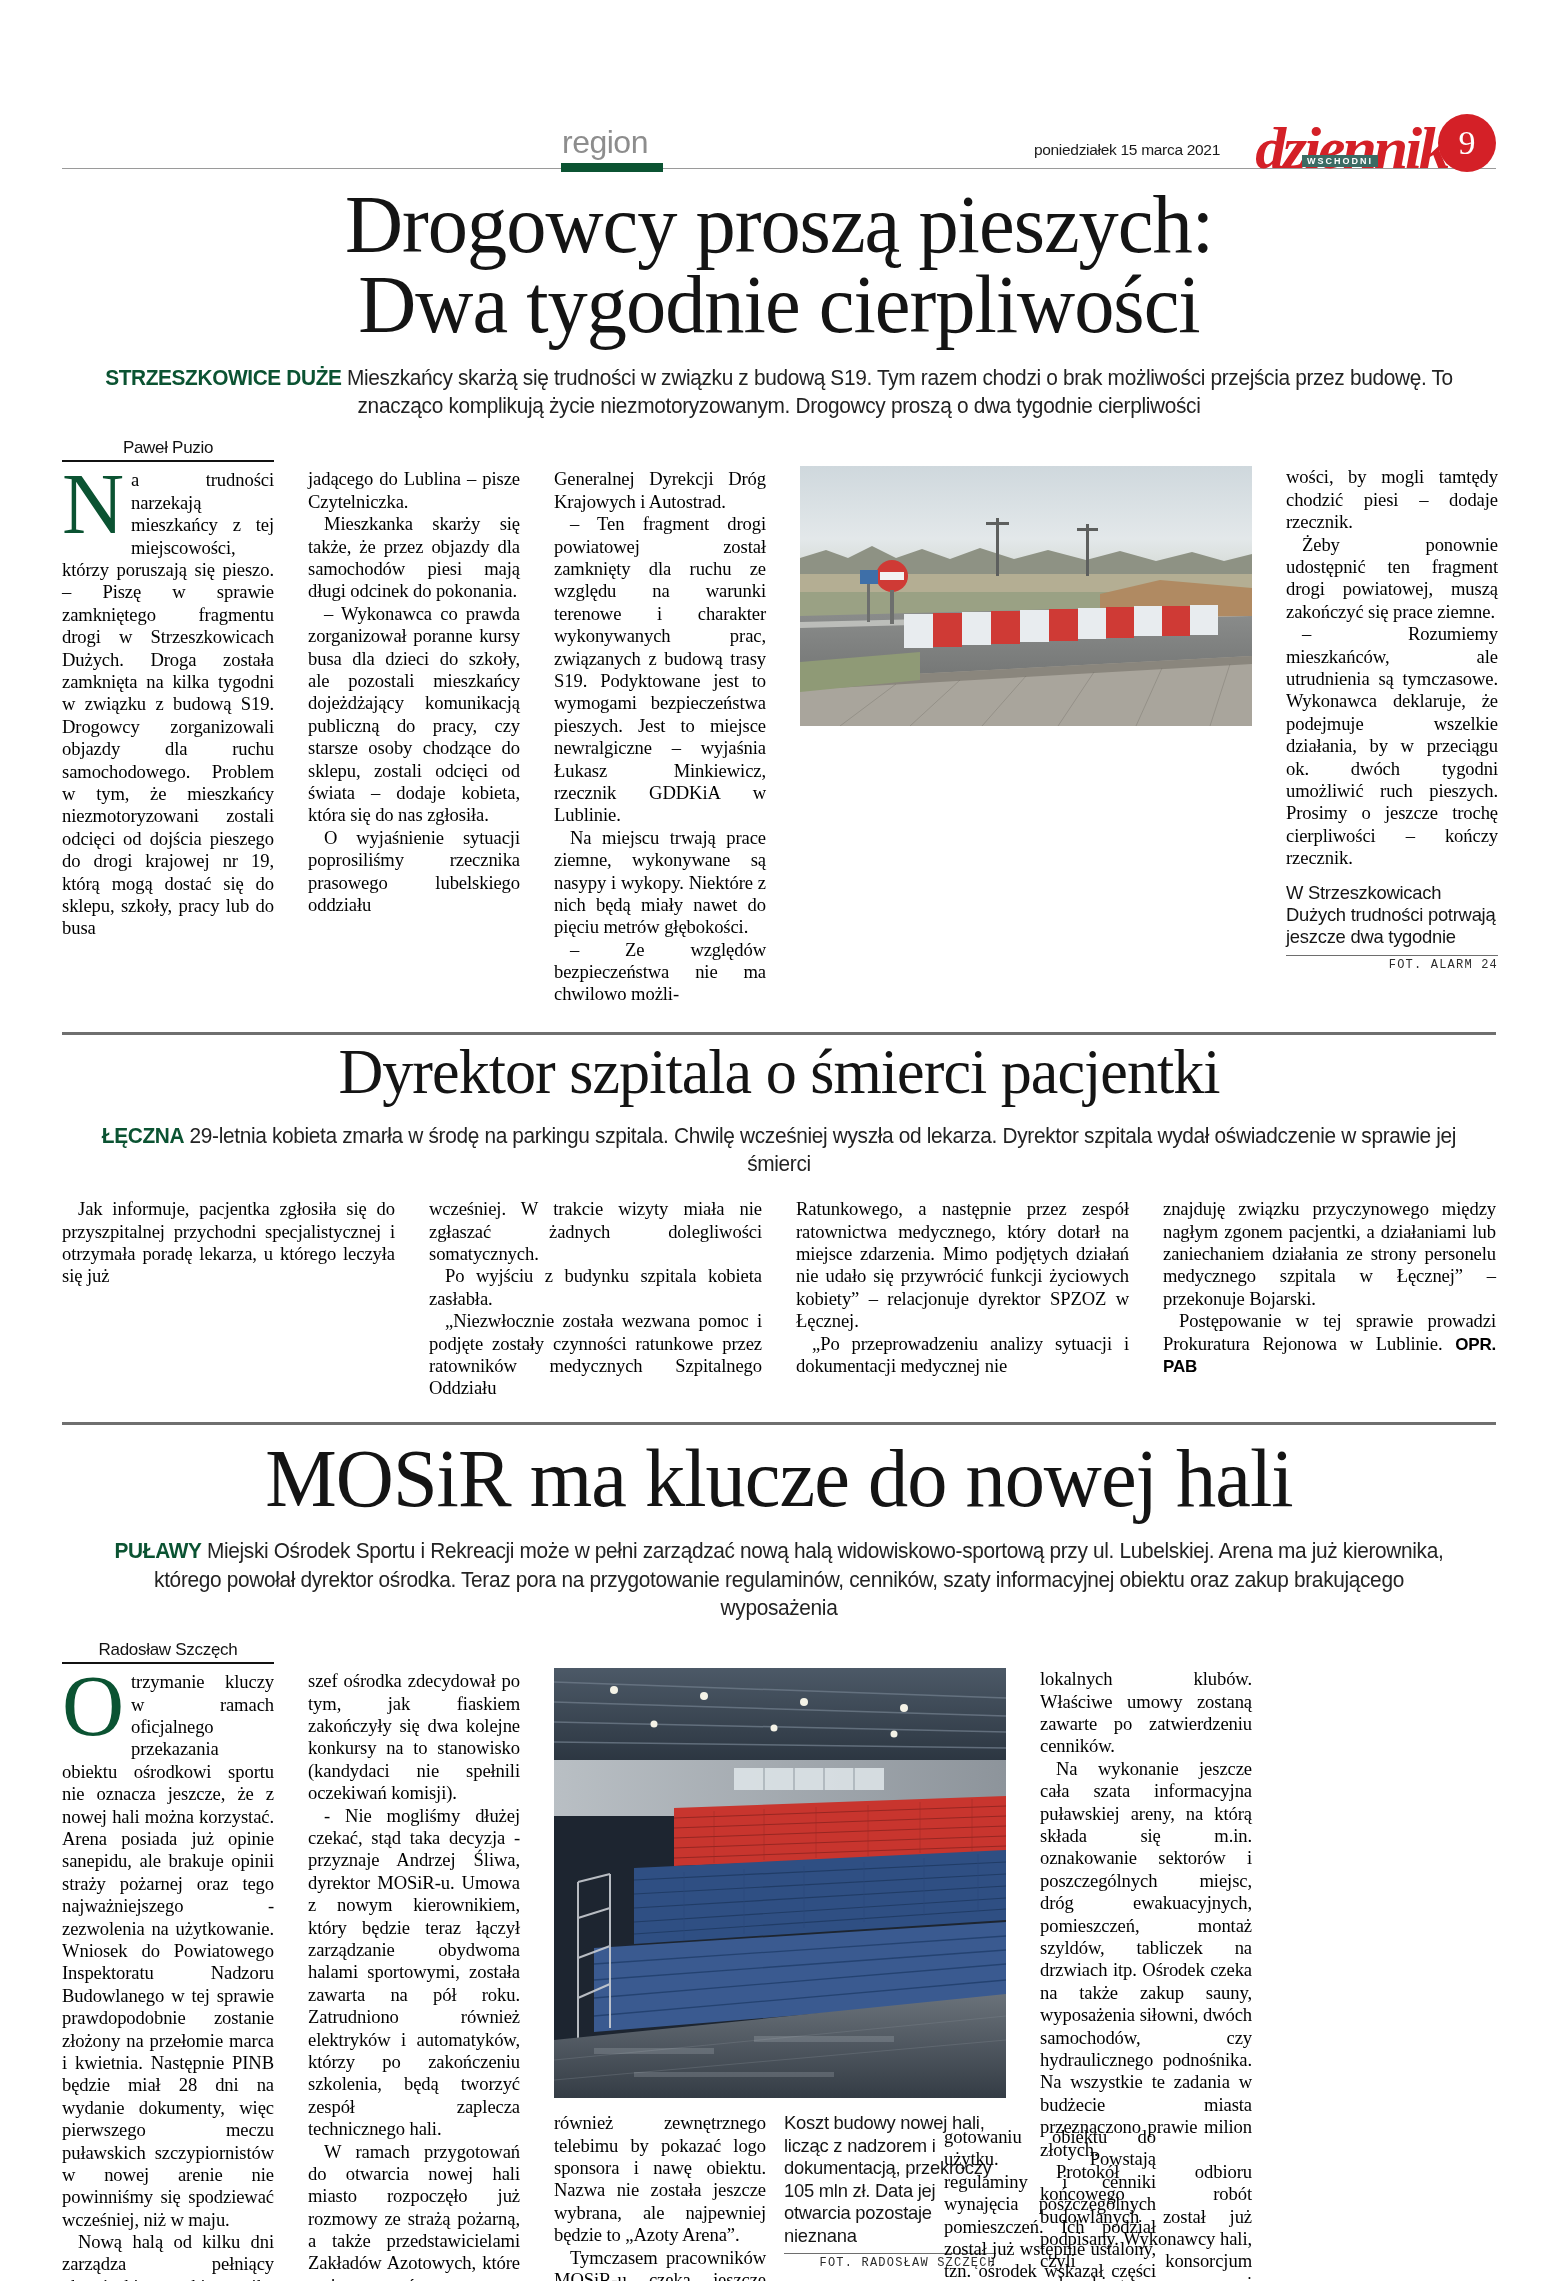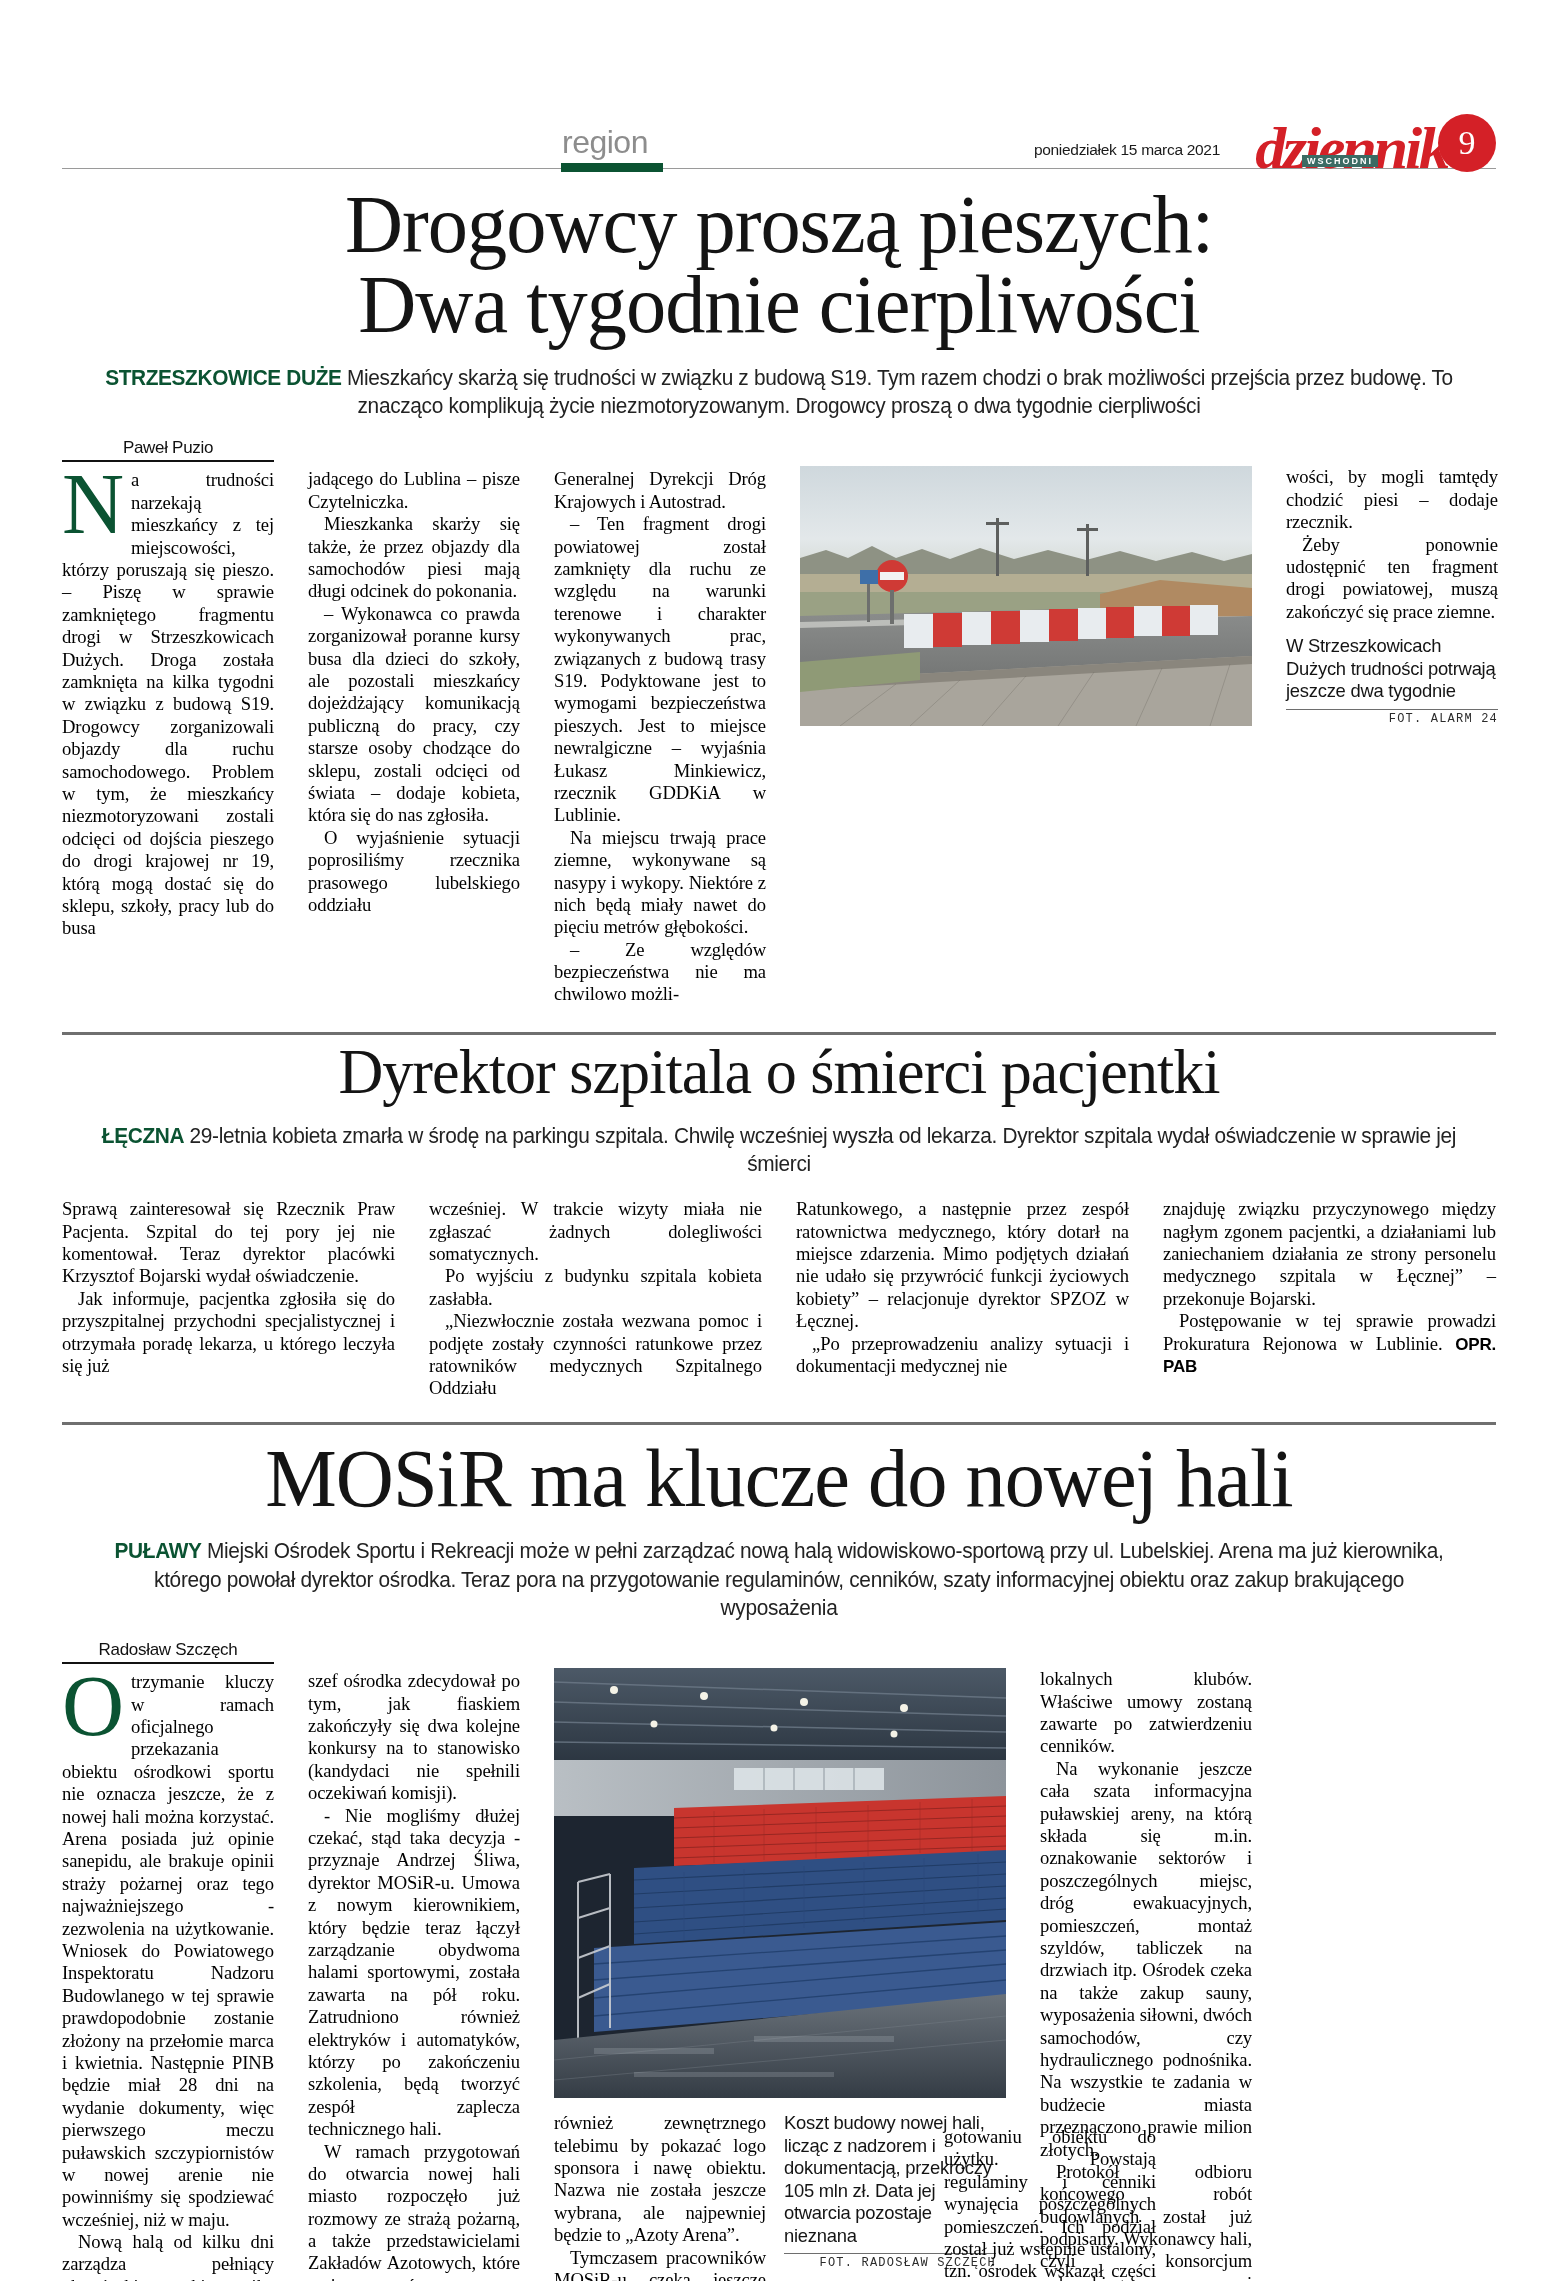--- a/index.html
+++ b/index.html
@@ -347,39 +347,39 @@
             </g>
 
             <path d="M0 196 L120 186 L120 214 L0 226Z" fill="#8f9a76"></path>
           </svg>
         </div>
       </div>
 
       <div class="col" style="flex:0 0 212px;padding-top:28px;">
         <p class="body first">wości, by mogli tamtędy chodzić piesi – dodaje rzecznik.</p>
         <p class="body">Żeby ponownie udostępnić ten fragment drogi powiatowej, muszą zakończyć się prace ziemne.</p>
+        <p class="body">– Rozumiemy mieszkańców, ale utrudnienia są tymczasowe. Wykonawca deklaruje, że podejmuje wszelkie działania, by w przeciągu ok. dwóch tygodni umożliwić ruch pieszych. Prosimy o jeszcze trochę cierpliwości – kończy rzecznik.</p>
         <div class="caption">W Strzeszkowicach Dużych trudności potrwają jeszcze dwa tygodnie</div>
         <div class="credit">FOT. ALARM 24</div>
       </div>
 
     </div>
   </div>
 
   <hr class="hr-thick">
 
   <div>
     <h2 class="headline hl-2">Dyrektor szpitala o śmierci pacjentki</h2>
 
     <p class="lede">
       <span class="kicker">ŁĘCZNA</span><span> 29-letnia kobieta zmarła w środę na parkingu szpitala. Chwilę wcześniej wyszła od lekarza. Dyrektor szpitala wydał oświadczenie w sprawie jej śmierci</span>
     </p>
 
     <div class="cols" style="margin-top:20px;">
       <div class="col">
-        <p class="body first">Sprawą zainteresował się Rzecznik Praw Pacjenta. Szpital do tej pory jej nie komentował. Teraz dyrektor placówki Krzysztof Bojarski wydał oświadczenie.</p>
         <p class="body">Jak informuje, pacjentka zgłosiła się do przyszpitalnej przychodni specjalistycznej i otrzymała poradę lekarza, u którego leczyła się już</p>
       </div>
       <div class="col">
         <p class="body first">wcześniej. W trakcie wizyty miała nie zgłaszać żadnych dolegliwości somatycznych.</p>
         <p class="body">Po wyjściu z budynku szpitala kobieta zasłabła.</p>
         <p class="body">„Niezwłocznie została wezwana pomoc i podjęte zostały czynności ratunkowe przez ratowników medycznych Szpitalnego Oddziału</p>
       </div>
       <div class="col">
         <p class="body first">Ratunkowego, a następnie przez zespół ratownictwa medycznego, który dotarł na miejsce zdarzenia. Mimo podjętych działań nie udało się przywrócić funkcji życiowych kobiety” – relacjonuje dyrektor SPZOZ w Łęcznej.</p>
         <p class="body">„Po przeprowadzeniu analizy sytuacji i dokumentacji medycznej nie</p>

